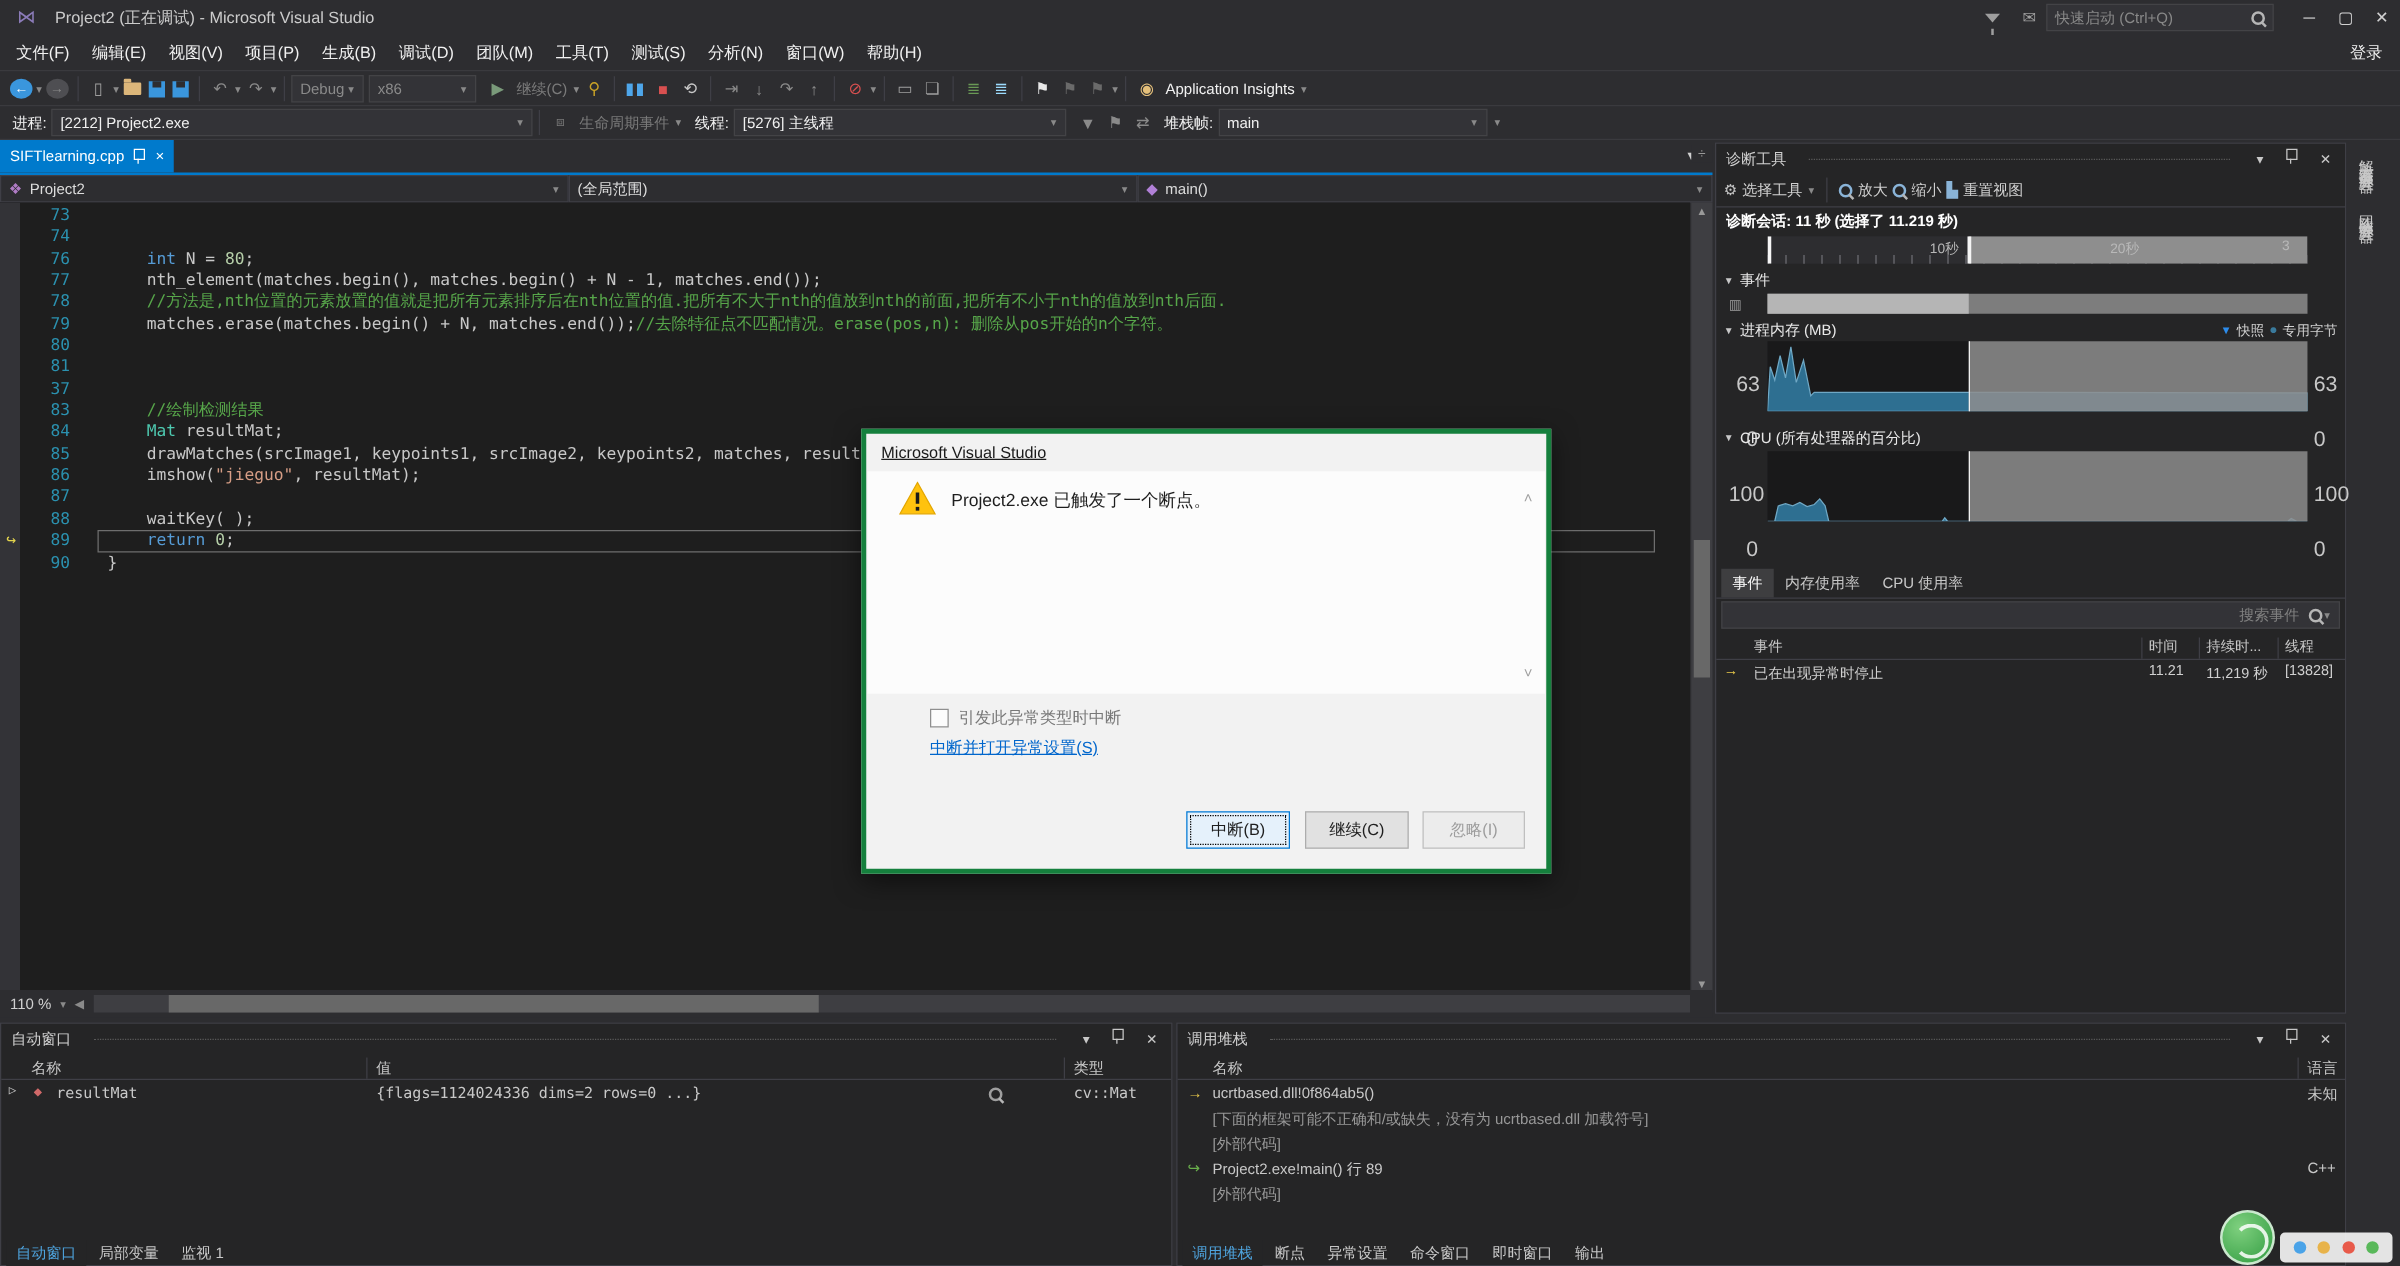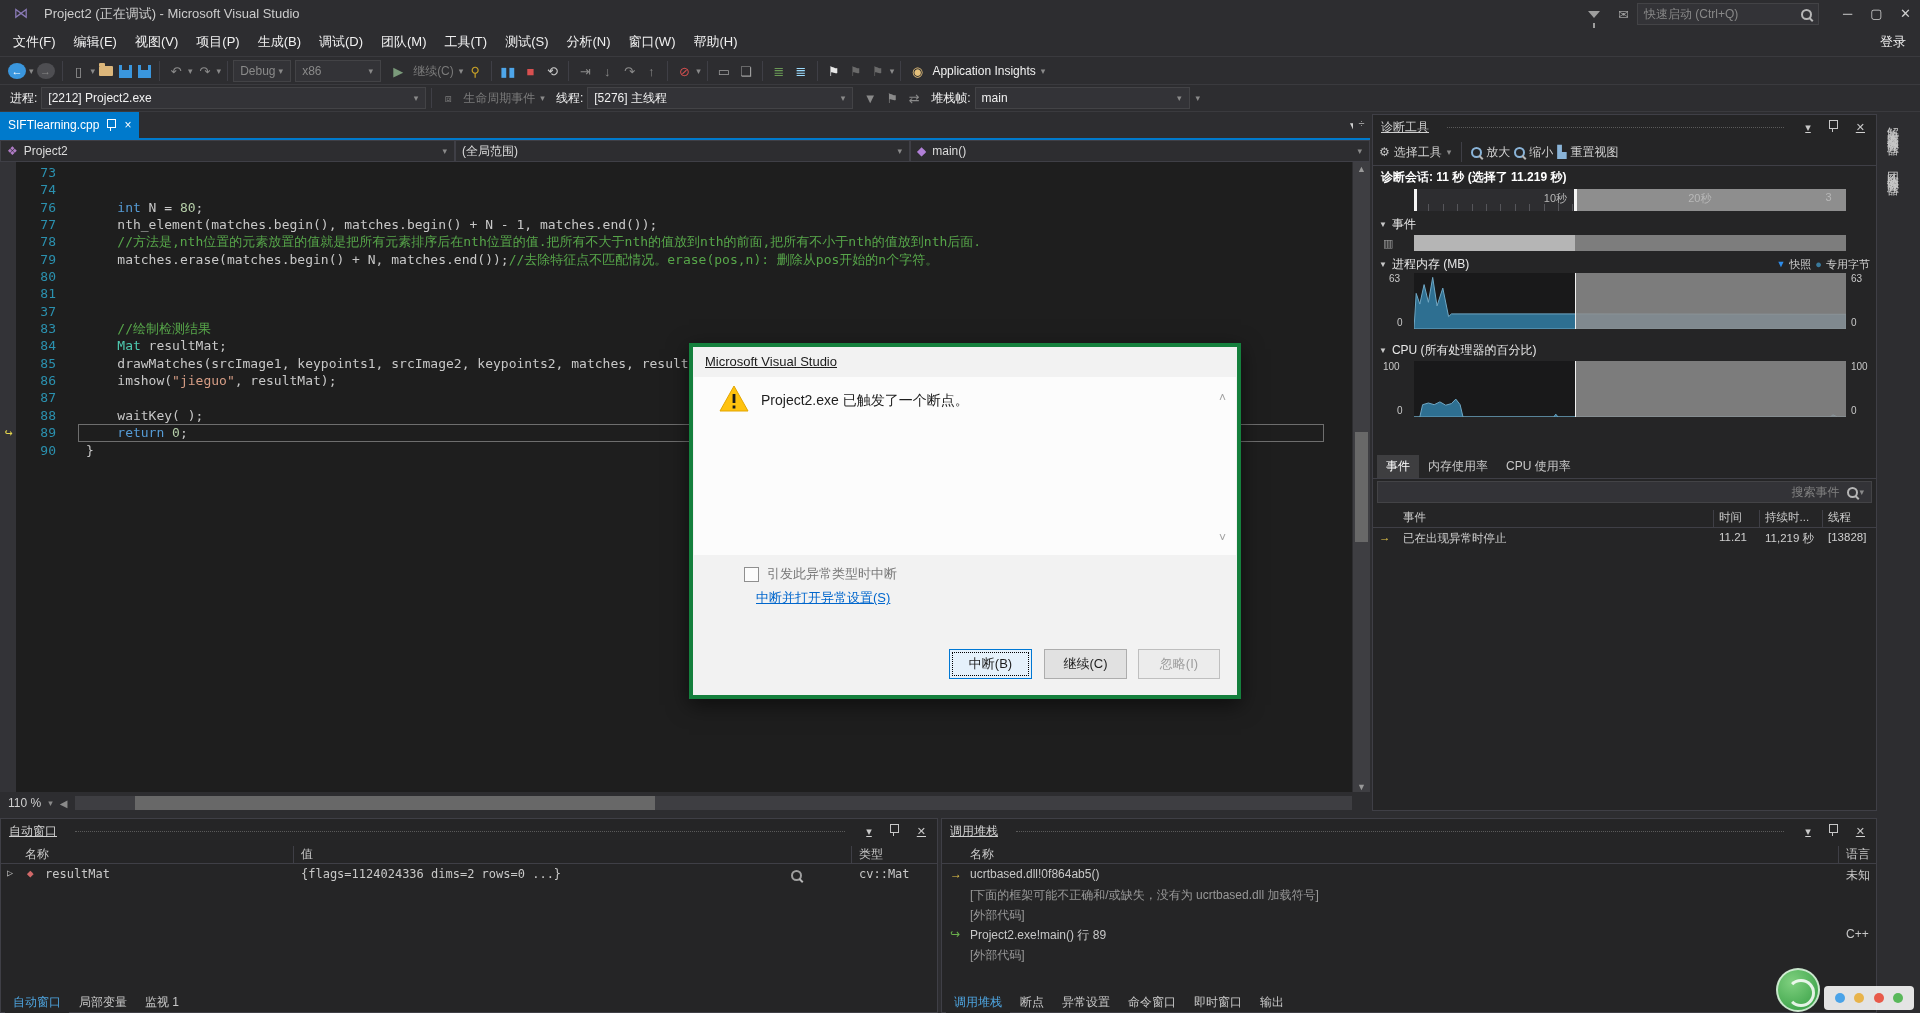--- a/index.html
+++ b/index.html
@@ -75,50 +75,50 @@
   
   .dialog{position:absolute;left:689px;top:343px;width:544px;height:348px;background:#f2f2f2;
           border:4px solid #15803d;box-shadow:0 6px 20px rgba(0,0,0,.55);z-index:50;color:#1e1e1e;text-decoration:underline;}
   .dlg-title{height:30px;line-height:30px;padding-left:12px;font-size:13px;color:#1a1a1a;}
   .dlg-msgarea{position:absolute;left:1px;top:30px;right:1px;height:178px;background:#fcfcfc;}
   .dlg-warn{position:absolute;left:25px;top:8px;}
   .dlg-msg{position:absolute;left:67px;top:15px;font-size:14px;color:#1e1e1e;}
   .dlg-chev{position:absolute;right:10px;color:#a0a0a0;font-size:12px;}
   .dlg-check{position:absolute;left:51px;top:218px;display:flex;align-items:center;gap:8px;font-size:13px;color:#787878;}
   .dlg-check .box{width:13px;height:13px;border:1px solid #8f8f8f;background:#fcfcfc;}
-  .dlg-link{position:absolute;left:51px;top:242px;font-size:13px;color:#0066cc;text-decoration:underline;margin-left:12px;}
+  .dlg-link{position:absolute;left:51px;top:242px;font-size:13px;color:#0066cc;text-decoration:underline;}
   .dlg-btn{position:absolute;top:302px;width:83px;height:30px;box-sizing:border-box;border:1px solid #adadad;
            background:#e1e1e1;font-size:13px;color:#1e1e1e;text-align:center;line-height:28px;}
   .dlg-btn.primary{background:#e5f1fb;border:1px solid #0078d4;outline:1px dotted #000;outline-offset:-4px;}
   .dlg-btn.disabled{color:#9d9d9d;background:#ececec;border-color:#bfbfbf;}
 
   
   .diag{position:absolute;left:1372px;top:114px;width:505px;height:697px;background:#252526;border:1px solid #3f3f46;box-sizing:border-box;}
-  .ptitle{height:24px;display:flex;align-items:center;padding:0 8px;color:#d0d0d0;font-size:12px;gap:12px;text-decoration:underline;}
+  .ptitle{height:24px;display:flex;align-items:center;padding:0 8px;color:#d0d0d0;font-size:12px;gap:12px;}
   .ptitle .leader{flex:1;border-bottom:1px dotted #5a5a5a;height:1px;margin:0 6px;}
   .ptitle .ico{color:#c8c8c8;font-size:11px;padding:0 3px;}
   .diag-toolbar{height:26px;display:flex;align-items:center;padding:0 6px;font-size:12px;color:#d0d0d0;gap:4px;border-bottom:1px solid #3f3f46;}
   .gear{color:#c5c5c5;}
   .diag-session{height:22px;line-height:22px;padding:0 8px;font-weight:bold;font-size:12px;color:#fff;}
   .ruler{position:absolute;left:41px;top:74px;width:432px;height:22px;background:#2d2d30;
          background-image:repeating-linear-gradient(to right,#55555a 0 1px,transparent 1px 14.4px);
          background-position:0 bottom;background-size:100% 7px;background-repeat:no-repeat;overflow:hidden;}
   .ruler .sel-out{position:absolute;left:161px;right:0;top:0;bottom:0;background:#8e8e8e;}
   .ruler .rlabel{position:absolute;top:2px;font-size:11px;color:#b8b8b8;z-index:3;}
   .ruler .handle{position:absolute;top:0;width:3px;height:22px;background:#f5f5f5;z-index:4;}
   .sect-h{display:flex;align-items:center;padding:0 6px;height:18px;font-size:12px;color:#e8e8e8;gap:5px;}
   .sect-h .tri{font-size:8px;color:#c8c8c8;}
   .evbar{position:absolute;left:41px;width:432px;height:16px;background:#7d7d7d;}
   .evbar .selpart{position:absolute;left:0;top:0;width:161px;height:16px;background:#b5b5b5;}
   .evicon{position:absolute;left:10px;font-size:11px;color:#9e9e9e;}
   .chart{position:absolute;left:41px;width:432px;height:56px;background:#19191a;}
   .chart svg{position:absolute;left:0;top:0;}
   .chart .overlay{position:absolute;left:161px;right:0;top:0;bottom:0;background:rgba(142,142,142,.85);}
   .chart .hline{position:absolute;left:161px;top:0;bottom:0;width:1px;background:#f0f0f0;}
-  .axlab{position:absolute;font-size:10px;color:#c8c8c8;}
+  .axlab{position:absolute;font-size:17px;color:#c8c8c8;margin-top:25px;}
   .legend{display:flex;align-items:center;gap:4px;font-size:11px;color:#d0d0d0;}
   .diag-tabs{position:absolute;left:0;top:341px;right:0;height:22px;display:flex;align-items:flex-end;padding-left:4px;border-bottom:1px solid #3f3f46;}
   .btab{padding:3px 9px;font-size:12px;color:#c8c8c8;}
   .btab.active{background:#3e3e40;color:#ffffff;}
   .searchrow{position:absolute;left:4px;right:4px;top:366px;height:22px;background:#333337;border:1px solid #434346;
              display:flex;align-items:center;box-sizing:border-box;padding:0 6px;}
   .searchrow .ph{margin-left:auto;color:#808080;font-size:12px;margin-right:8px;}
   .etable-h{position:absolute;left:0;right:0;top:392px;height:20px;border-bottom:1px solid #3f3f46;font-size:11.5px;color:#c8c8c8;}
   .etable-h span,.etable-r span{position:absolute;top:3px;}
   .etable-r{position:absolute;left:0;right:0;top:413px;height:20px;font-size:11.5px;color:#d0d0d0;}

